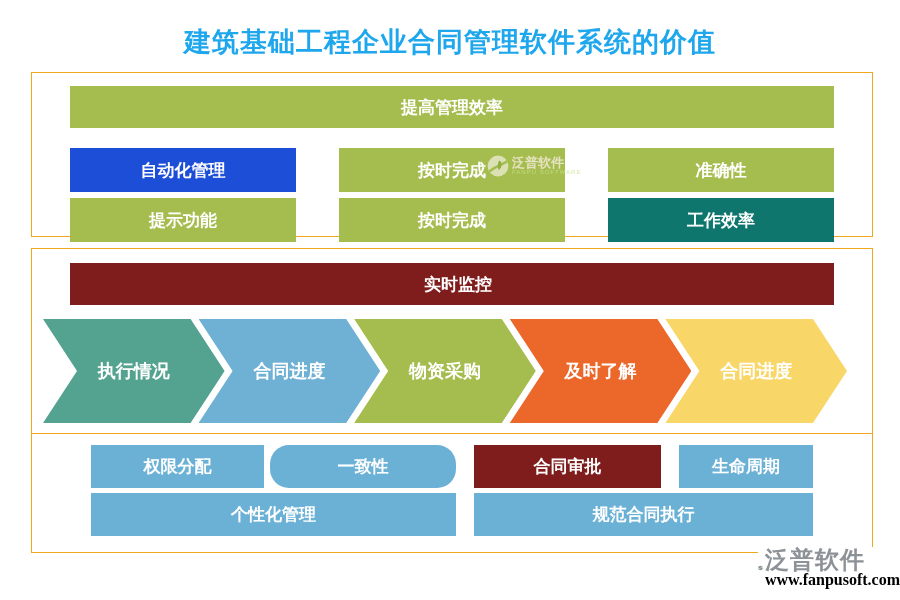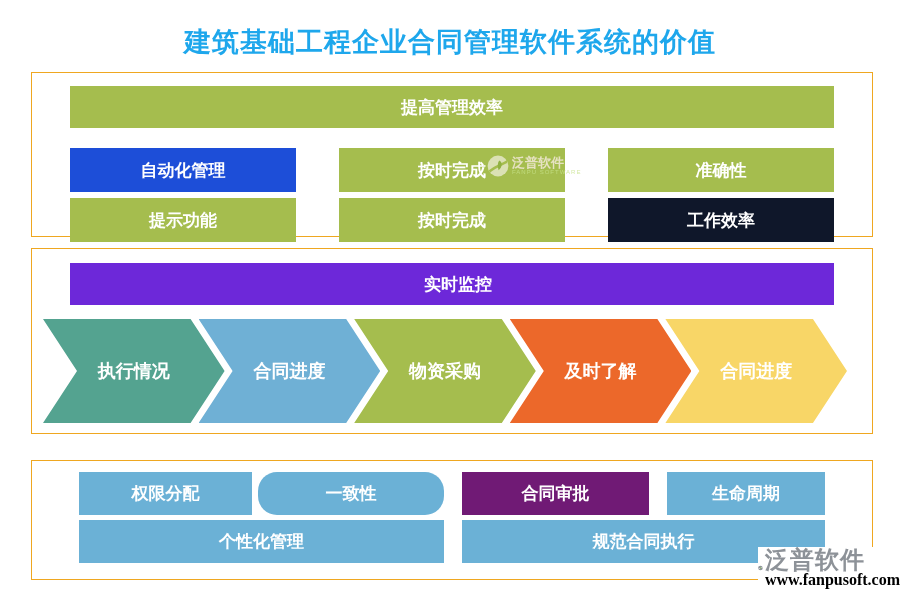--- a/index.html
+++ b/index.html
@@ -17,21 +17,21 @@
     font-family:"Liberation Serif","DejaVu Serif",serif;
     letter-spacing:1px;
   }
 
   .box{
     position:absolute;left:31px;width:842px;
     border:1px solid #EFA720;background:#ffffff;box-sizing:border-box;
   }
   .sec1{top:72px;height:165px;padding:13px 38px 0;}
   .sec2{top:248px;height:186px;padding:14px 0 0;}
-  .sec3{top:460px;height:120px;padding:11px 47px 0;}
+  .sec3{top:433px;height:120px;padding:11px 59px 0;}
 
   .bar{
     color:#ffffff;font-weight:bold;font-size:17px;
     display:flex;align-items:center;justify-content:center;
     box-sizing:border-box;
   }
   .header-bar{height:42px;}
   .sec1 .header-bar{margin-bottom:20px;}
   .sec2 .header-bar{margin:0 38px;}
 
@@ -97,58 +97,58 @@
   <section class="box sec1">
     <div class="bar header-bar" style="background: rgb(165, 189, 78);">提高管理效率</div>
     <div class="row">
       <div class="bar cell" style="background: #1d4ed8;">自动化管理</div>
       <div class="bar cell" style="background: rgb(165, 189, 78);">按时完成</div>
       <div class="bar cell" style="background: rgb(165, 189, 78);">准确性</div>
     </div>
     <div class="row">
       <div class="bar cell" style="background: rgb(165, 189, 78);">提示功能</div>
       <div class="bar cell" style="background: rgb(165, 189, 78);">按时完成</div>
-      <div class="bar cell" style="background: #0f172a;">工作效率</div>
+      <div class="bar cell" style="background: #0f766e;">工作效率</div>
     </div>
     <div class="watermark">
       <svg class="wm-logo" viewBox="0 0 36 36">
         <circle cx="18" cy="18" r="17" fill="rgba(255,250,248,0.75)"></circle>
         <path d="M3,25 C13,17 21,15 33,8 L33,13 C21,19 13,22 5,29 Z" fill="#A5BD4E"></path>
         <path d="M20,9 C26,12 25,20 19,25 C17,19 17,13 20,9 Z" fill="#8CAF3E"></path>
       </svg>
       <div>
         <div class="wm-text">泛普软件</div>
         <div class="wm-sub">FANPU SOFTWARE</div>
       </div>
     </div>
   </section>
 
   <section class="box sec2">
-    <div class="bar header-bar" style="background: #6d28d9; padding-left: 12px;">实时监控</div>
+    <div class="bar header-bar" style="background: #7f1d1d; padding-left: 12px;">实时监控</div>
     <div class="arrows">
       <div class="arrow" style="background: rgb(84, 163, 144);">执行情况</div>
       <div class="arrow" style="background: rgb(111, 176, 213);">合同进度</div>
       <div class="arrow" style="background: rgb(165, 189, 78);">物资采购</div>
       <div class="arrow" style="background: rgb(236, 104, 42);">及时了解</div>
       <div class="arrow" style="background: rgb(248, 214, 103);">合同进度</div>
     </div>
   </section>
 
   <section class="box sec3">
     <div class="sec3-inner">
       <div class="half-left">
         <div class="row">
           <div class="bar cell cell-a" style="background: rgb(107, 177, 214);">权限分配</div>
           <div class="bar cell cell-b" style="background: rgb(107, 177, 214);">一致性</div>
         </div>
         <div class="bar cell full" style="background: rgb(107, 177, 214);">个性化管理</div>
       </div>
       <div class="half-right">
         <div class="row">
-          <div class="bar cell cell-a" style="background: #701a75;">合同审批</div>
+          <div class="bar cell cell-a" style="background: #7f1d1d;">合同审批</div>
           <div class="bar cell cell-b" style="background: rgb(107, 177, 214);">生命周期</div>
         </div>
         <div class="bar cell full" style="background: rgb(107, 177, 214);">规范合同执行</div>
       </div>
     </div>
   </section>
 
   <div class="logo">
     <svg class="logo-icon" viewBox="0 0 36 36">
       <circle cx="18" cy="18" r="17" fill="#8E959B"></circle>

